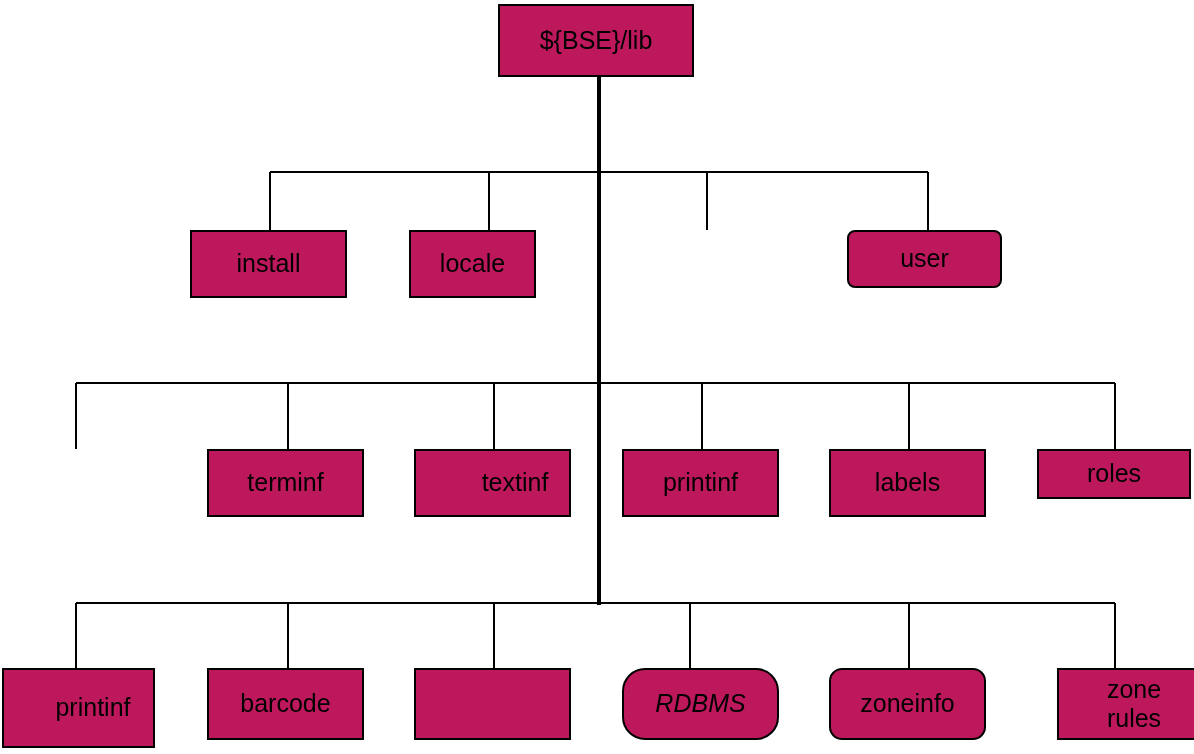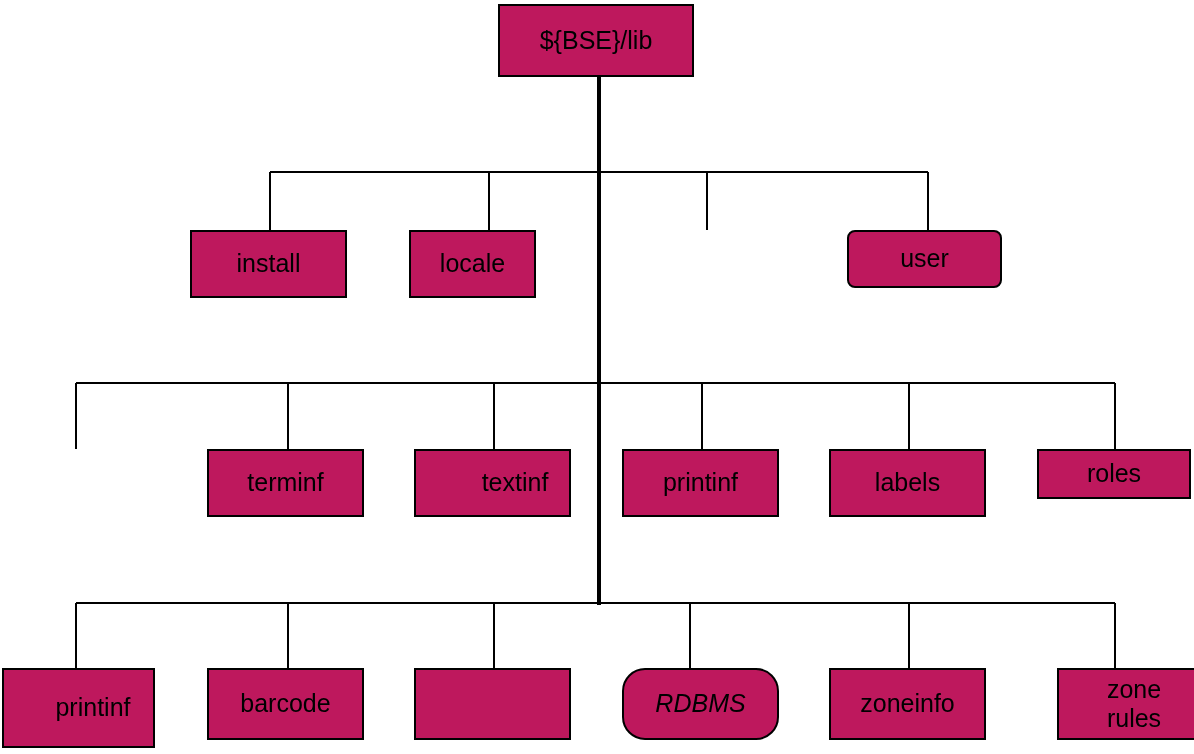--- a/index.html
+++ b/index.html
@@ -103,20 +103,20 @@
     </div>
     <div class="node" style="left: 207px; top: 668px; width: 157px; height: 72px;">
       <span class="label">barcode</span>
     </div>
     <div class="node" style="left: 414px; top: 668px; width: 157px; height: 72px;">
       <span class="label"></span>
     </div>
     <div class="node italic" style="left: 622px; top: 668px; width: 157px; height: 72px; border-radius: 23px;">
       <span class="label">RDBMS</span>
     </div>
-    <div class="node" style="left: 829px; top: 668px; width: 157px; height: 72px;">
+    <div class="node" style="left: 829px; top: 668px; width: 157px; height: 72px; border-radius: 13px;">
       <span class="label">zoneinfo</span>
     </div>
     <div class="node" style="left: 1037px; top: 668px; width: 154px; height: 72px; margin-left: 20px;">
       <span class="label">zone
 rules</span>
     </div>
   </div>
 
 </body></html>

